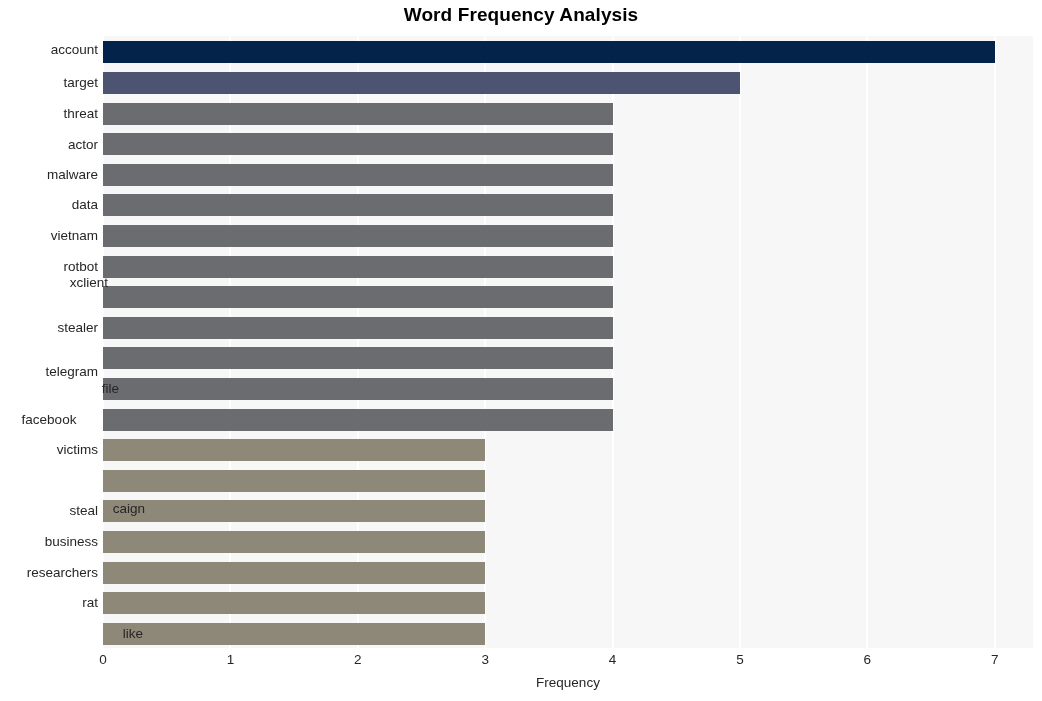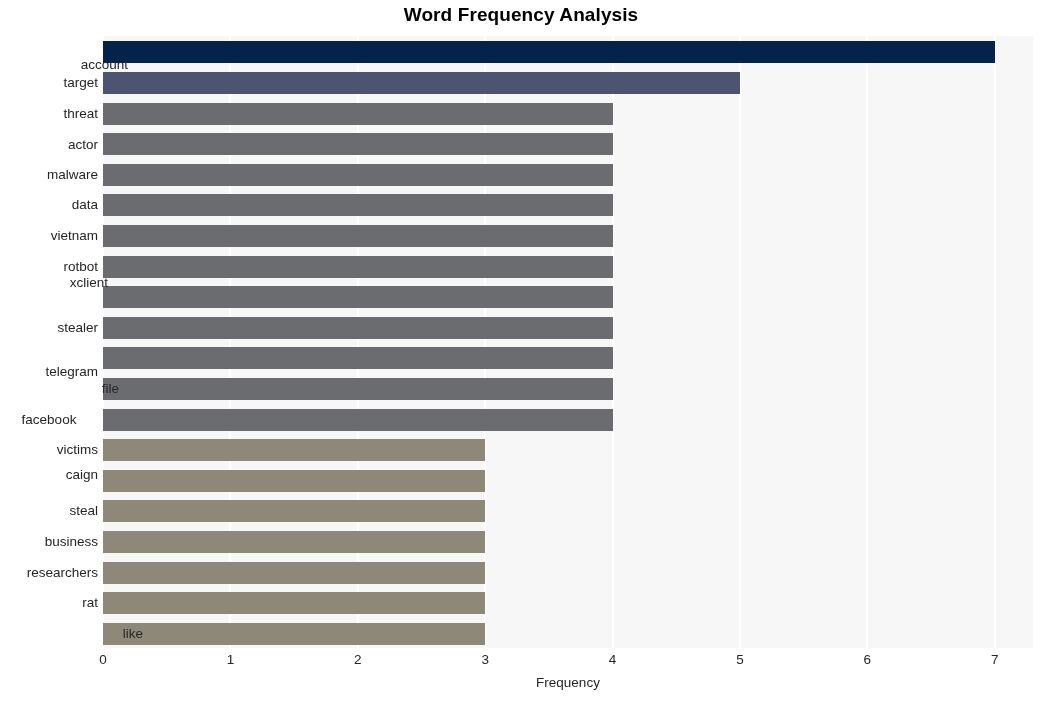--- a/index.html
+++ b/index.html
@@ -129,35 +129,35 @@
         <div class="bar" title="caign: 3" style="width: 382.192px; top: 433.7px; background: rgb(142, 136, 120);"></div>
         <div class="bar" title="steal: 3" style="width: 382.192px; top: 464.3px; background: rgb(142, 136, 120);"></div>
         <div class="bar" title="business: 3" style="width: 382.192px; top: 494.9px; background: rgb(142, 136, 120);"></div>
         <div class="bar" title="researchers: 3" style="width: 382.192px; top: 525.5px; background: rgb(142, 136, 120);"></div>
         <div class="bar" title="rat: 3" style="width: 382.192px; top: 556.1px; background: rgb(142, 136, 120);"></div>
         <div class="bar" title="like: 3" style="width: 382.192px; top: 586.7px; background: rgb(142, 136, 120);"></div>
       </div>
   </div>
 
   <div id="yticks">
-      <div class="ytick" style="top: 58px; padding-left: 30px;">account</div>
+      <div class="ytick" style="top: 43px;">account</div>
       <div class="ytick" style="top: 75.9px;">target</div>
       <div class="ytick" style="top: 106.5px;">threat</div>
       <div class="ytick" style="top: 138px;">actor</div>
       <div class="ytick" style="top: 167.7px;">malware</div>
       <div class="ytick" style="top: 198.3px;">data</div>
       <div class="ytick" style="top: 228.9px;">vietnam</div>
       <div class="ytick" style="top: 259.5px;">rotbot</div>
       <div class="ytick" style="top: 276px; padding-left: 10px;">xclient</div>
       <div class="ytick" style="top: 320.7px;">stealer</div>
       <div class="ytick" style="top: 365px;">telegram</div>
       <div class="ytick" style="top: 381.9px; margin-left: 21px;">file</div>
       <div class="ytick" style="top: 412.5px; text-align: center;">facebook</div>
       <div class="ytick" style="top: 443.1px;">victims</div>
-      <div class="ytick" style="top: 468px;">caign</div>
+      <div class="ytick" style="top: 502px; padding-left: 47px;">caign</div>
       <div class="ytick" style="top: 504.3px;">steal</div>
       <div class="ytick" style="top: 534.9px;">business</div>
       <div class="ytick" style="top: 565.5px;">researchers</div>
       <div class="ytick" style="top: 596.1px;">rat</div>
       <div class="ytick" style="top: 626.7px; margin-left: 45px;">like</div>
     </div>
   <div id="xticks">
       <div class="xtick" style="left: 103px;">0</div>
       <div class="xtick" style="left: 230.397px;">1</div>
       <div class="xtick" style="left: 357.795px;">2</div>

